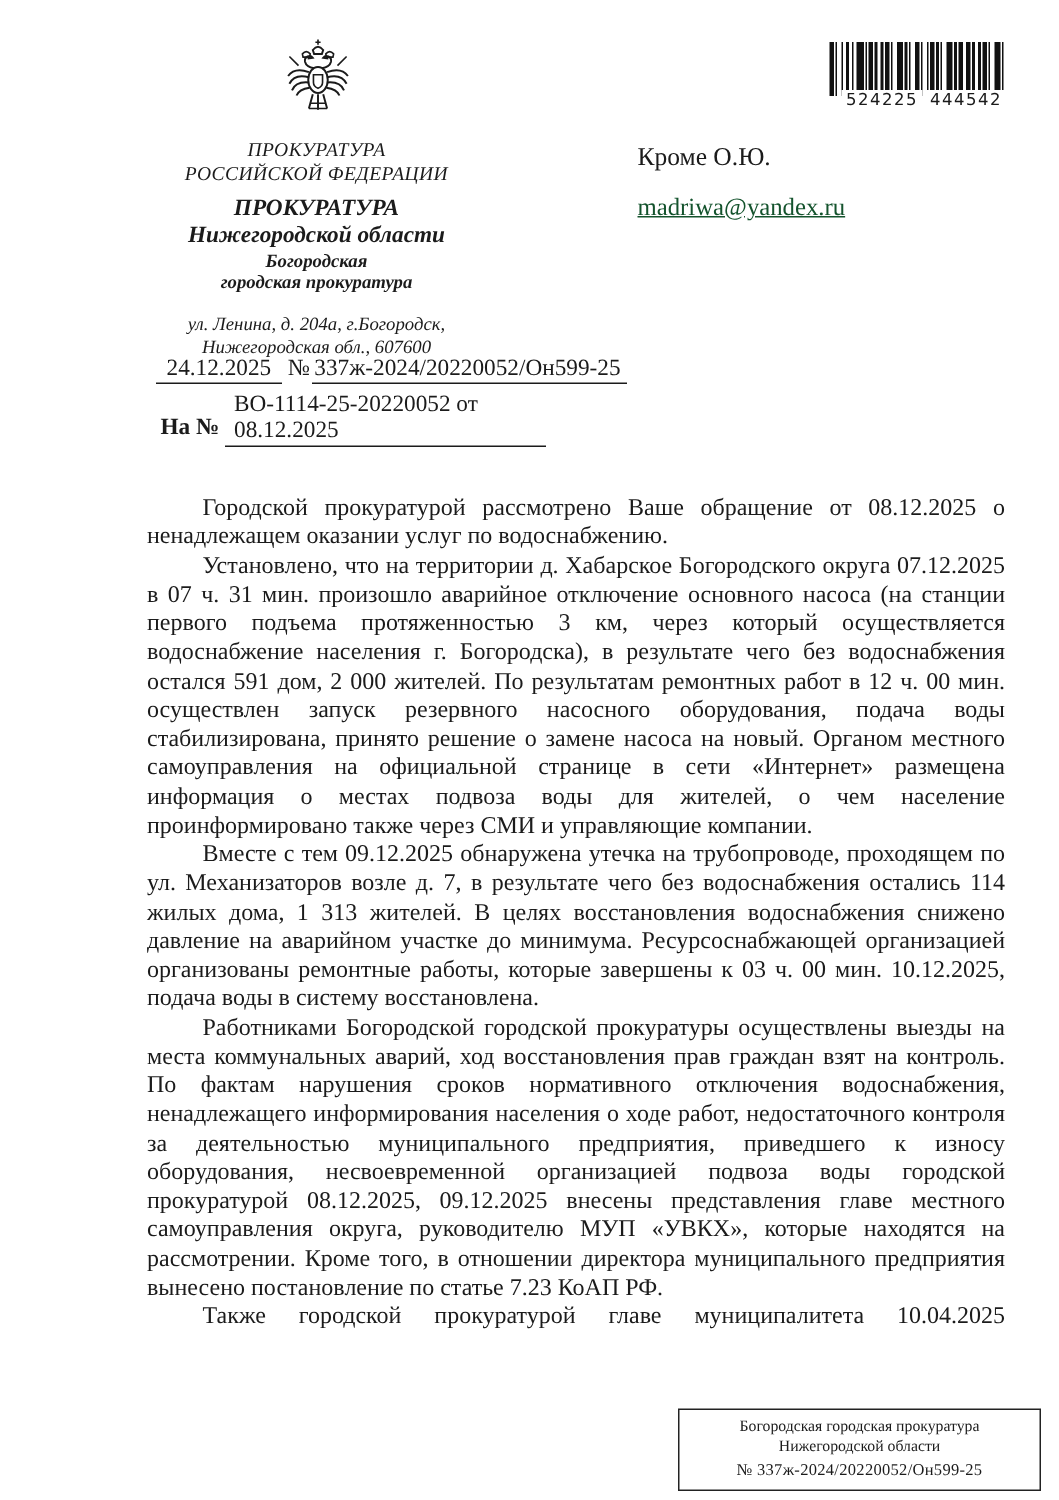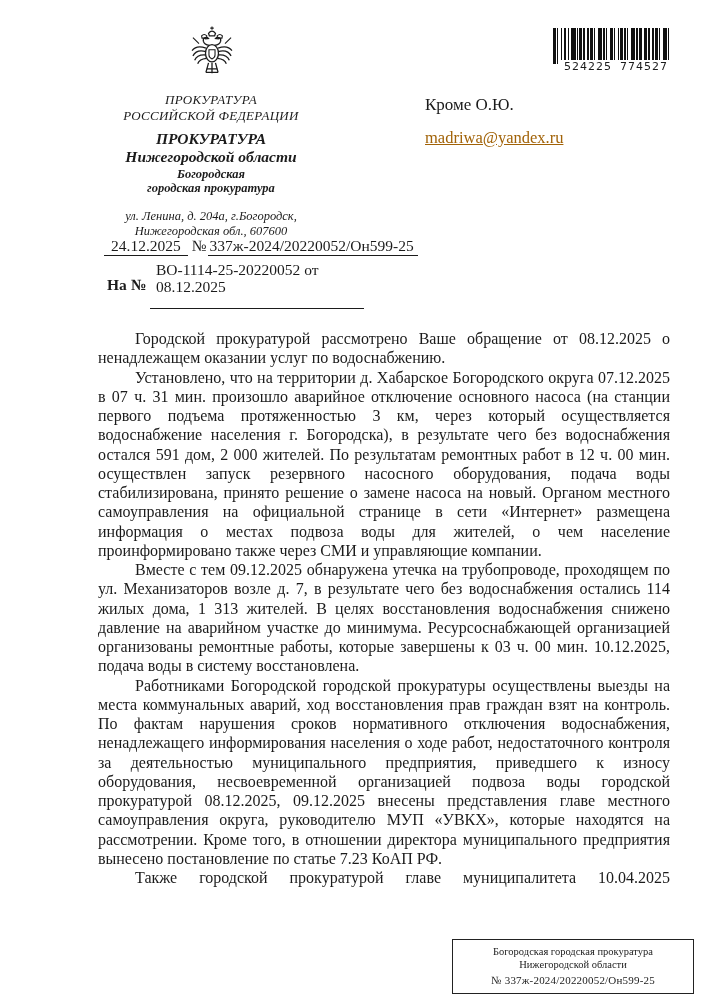--- a/index.html
+++ b/index.html
@@ -28,30 +28,30 @@
   .barcode-digits{position:absolute;bottom:0;left:0;width:100%;height:14px;
     font-family:"DejaVu Sans","Liberation Sans",sans-serif;font-size:11px;line-height:14px;}
   .barcode-digits span{position:absolute;bottom:0;background:#fff;padding:0 3px;letter-spacing:1px;}
   .bd-left{left:8px;}
   .bd-right{left:64px;}
 
   
   .recipient{position:absolute;left:425px;top:95px;}
   .recipient-name{font-size:17px;line-height:20px;}
   .recipient-email{display:inline-block;margin-top:13px;font-size:16.5px;
-    color:#a16207;text-decoration:underline;cursor:pointer;}
+    color:#14532d;text-decoration:underline;cursor:pointer;}
 
   
   .ref-line1{position:absolute;left:104px;top:237px;font-size:15.5px;white-space:nowrap;}
   .ref-date{border-bottom:1.2px solid #1b1b1b;padding:0 7px 1px 7px;}
   .ref-nosign{margin:0 1px 0 4px;}
   .ref-number{border-bottom:1.2px solid #1b1b1b;padding:0 4px 1px 2px;}
   .ref-reply-label{position:absolute;left:107px;top:276px;font-weight:bold;font-size:15.5px;}
   .ref-reply{position:absolute;left:150px;top:262px;width:208px;
-    border-bottom:1.2px solid #1b1b1b;padding:0 0 13px 6px;font-size:15.5px;line-height:16.5px;}
+    border-bottom:1.2px solid #1b1b1b;padding:0 0 2px 6px;font-size:15.5px;line-height:16.5px;}
 
   
   .doc-body{position:absolute;left:98px;top:329px;width:572px;
     font-size:16px;line-height:19.25px;text-align:justify;}
   .doc-body p{margin:0;text-indent:37px;}
   .p-cut{text-align-last:justify;}
 
   
   .footer-stamp{position:absolute;left:452px;top:939px;width:242px;
     border:1.5px solid #222;box-sizing:border-box;text-align:center;
@@ -175,21 +175,21 @@
         <div style="width: 1.3px; height: 1px; background: transparent;"></div>
         <div style="width: 1.35px; height: 36px;"></div>
         <div style="width: 2.6px; height: 1px; background: transparent;"></div>
         <div style="width: 4.05px; height: 36px;"></div>
         <div style="width: 1.3px; height: 1px; background: transparent;"></div>
         <div style="width: 1.35px; height: 36px;"></div>
         <div style="width: 1.3px; height: 1px; background: transparent;"></div>
       </div>
     <div class="barcode-digits">
       <span class="bd-left">524225</span>
-      <span class="bd-right">774527</span>
+      <span class="bd-right">444542</span>
     </div>
   </div>
 
   <div class="recipient">
     <div class="recipient-name">Кроме О.Ю.</div>
     <a class="recipient-email">madriwa@yandex.ru</a>
   </div>
 
   <div class="ref-line1">
     <span class="ref-date">24.12.2025</span><span class="ref-nosign">№</span><span class="ref-number">337ж-2024/20220052/Он599-25</span>

